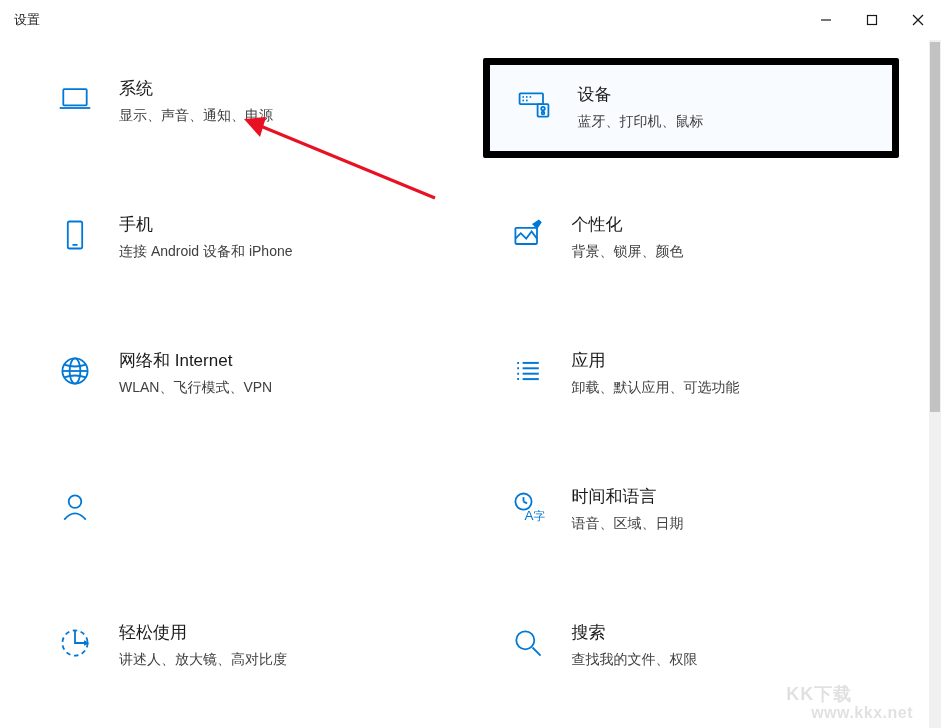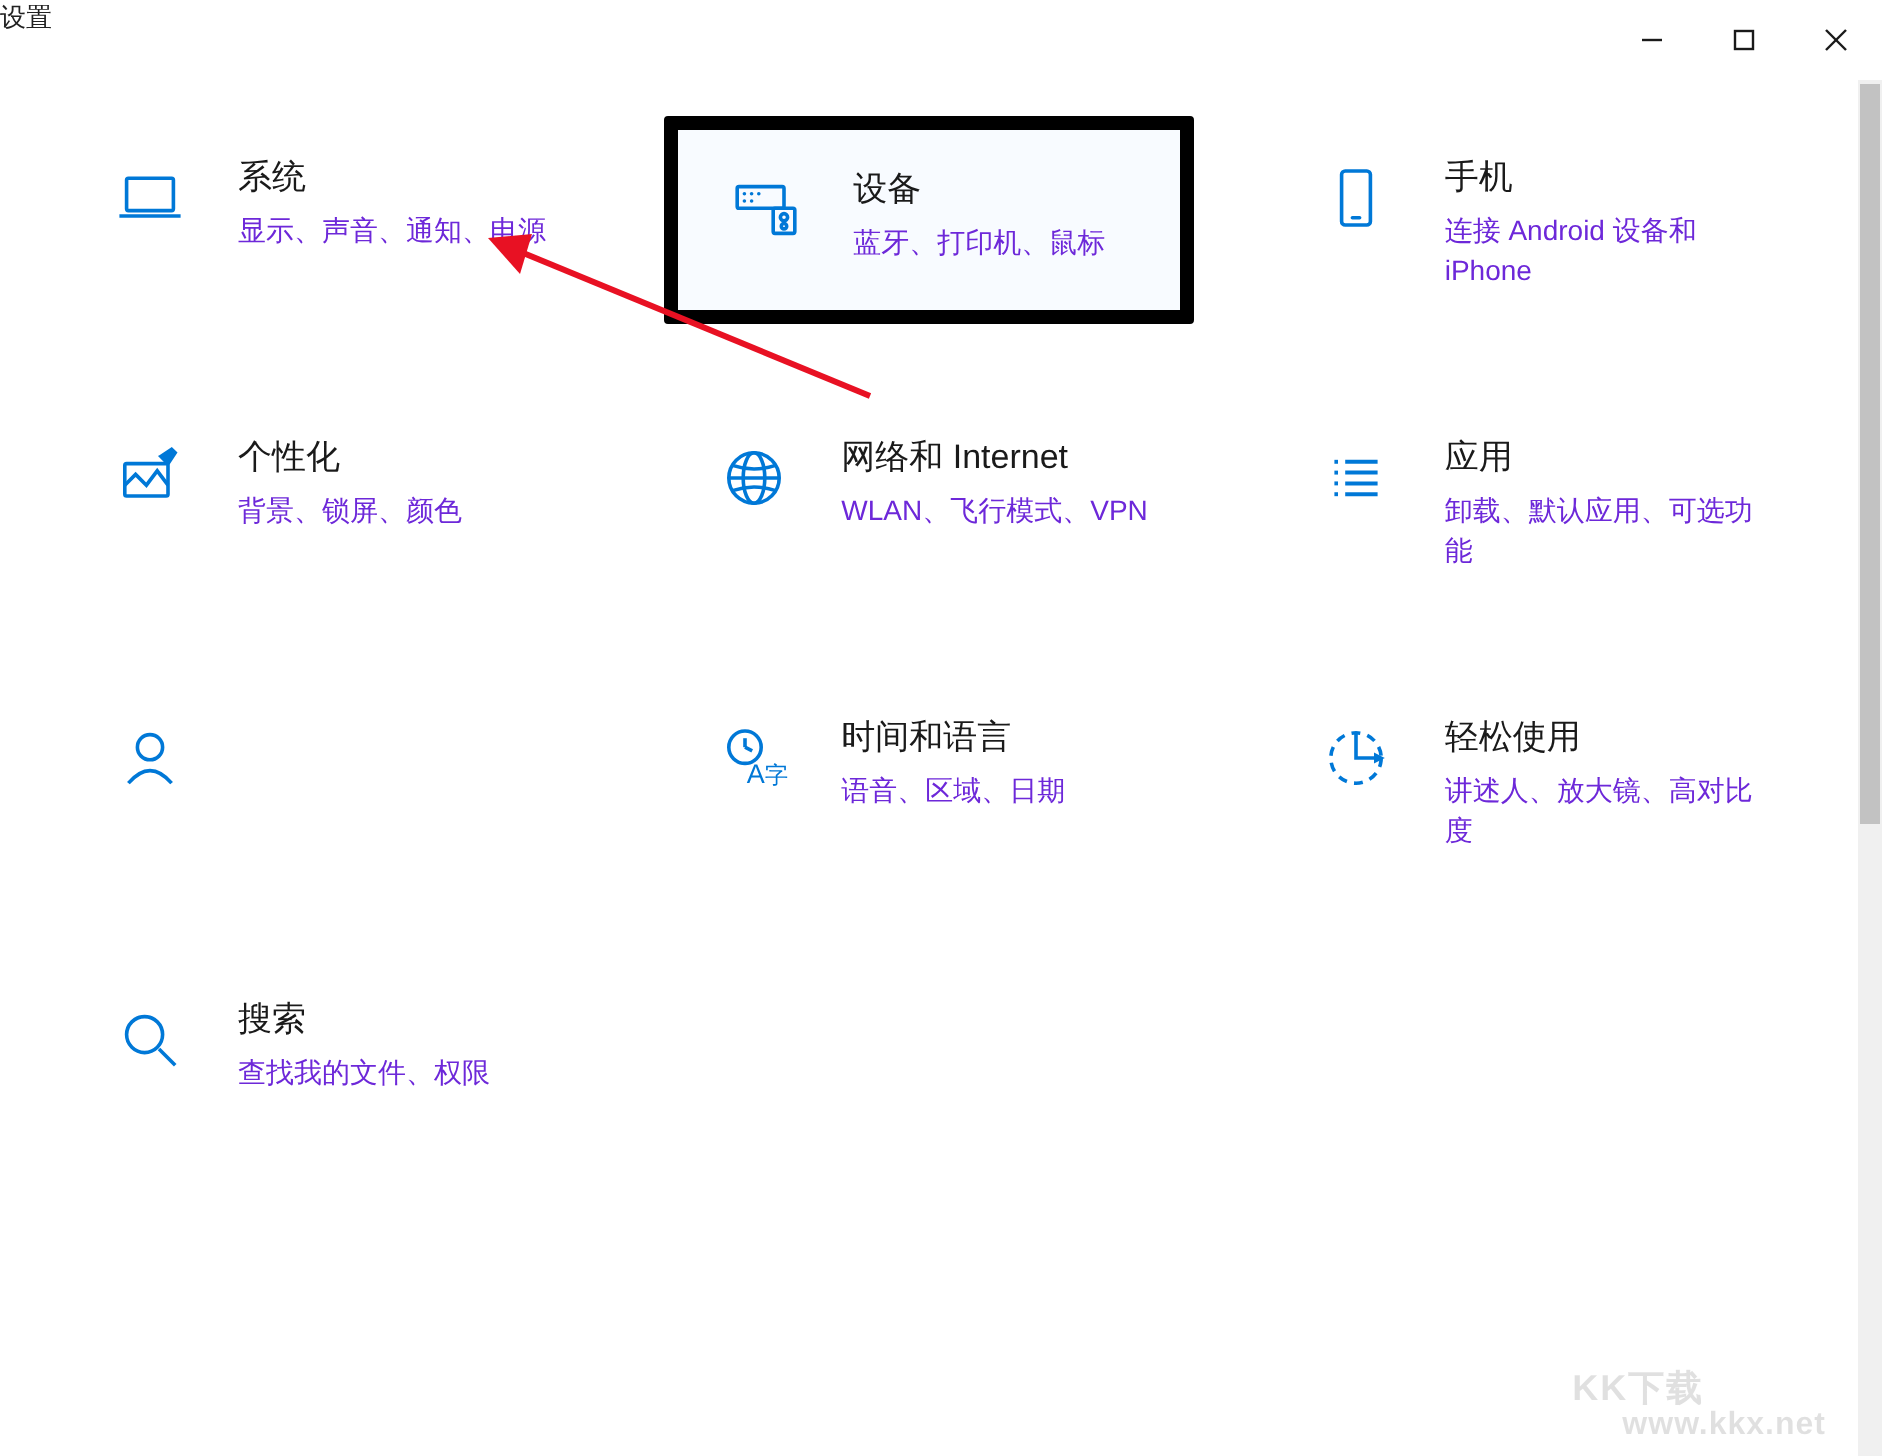--- a/index.html
+++ b/index.html
@@ -7,41 +7,43 @@
     width: 941px; height: 728px;
     font-family: "Microsoft YaHei", "Segoe UI", sans-serif;
     background: #ffffff;
     overflow: hidden;
     position: relative;
   }
   
   .titlebar {
     height: 40px;
     display: flex;
+    align-items: center;
     justify-content: space-between;
+    padding-left: 14px;
     font-size: 13px;
     color: #222;
   }
   .win-controls { display: flex; height: 100%; }
   .win-btn {
     width: 46px; height: 40px;
     display: flex; align-items: center; justify-content: center;
     color: #222;
   }
   .win-btn svg { stroke: #1a1a1a; }
   
   .content {
     position: absolute;
     top: 40px; left: 0; right: 12px; bottom: 0;
     overflow: hidden;
     padding: 18px 0 0 0;
   }
   .grid {
     display: grid;
-    grid-template-columns: 1fr 1fr 1fr;
+    grid-template-columns: 1fr 1fr;
     column-gap: 20px;
     row-gap: 28px;
     padding: 0 30px 0 30px;
     gap: 36px;
   }
   .tile {
     display: flex;
     align-items: flex-start;
     padding: 16px 20px 16px 16px;
     border: 1px solid transparent;
@@ -63,21 +65,21 @@
   .tile .icon svg { width: 36px; height: 36px; }
   .tile .texts { flex: 1; min-width: 0; padding-top: 2px; }
   .tile .title {
     font-size: 17px;
     color: #1a1a1a;
     margin-bottom: 6px;
     font-weight: 400;
   }
   .tile .subtitle {
     font-size: 14px;
-    color: #6d28d9;
+    color: #404040;
     line-height: 1.4;
   }
   
   .scroll-track {
     position: absolute;
     right: 0; top: 40px; bottom: 0;
     width: 12px;
     background: #f0f0f0;
   }
   .scroll-thumb {

